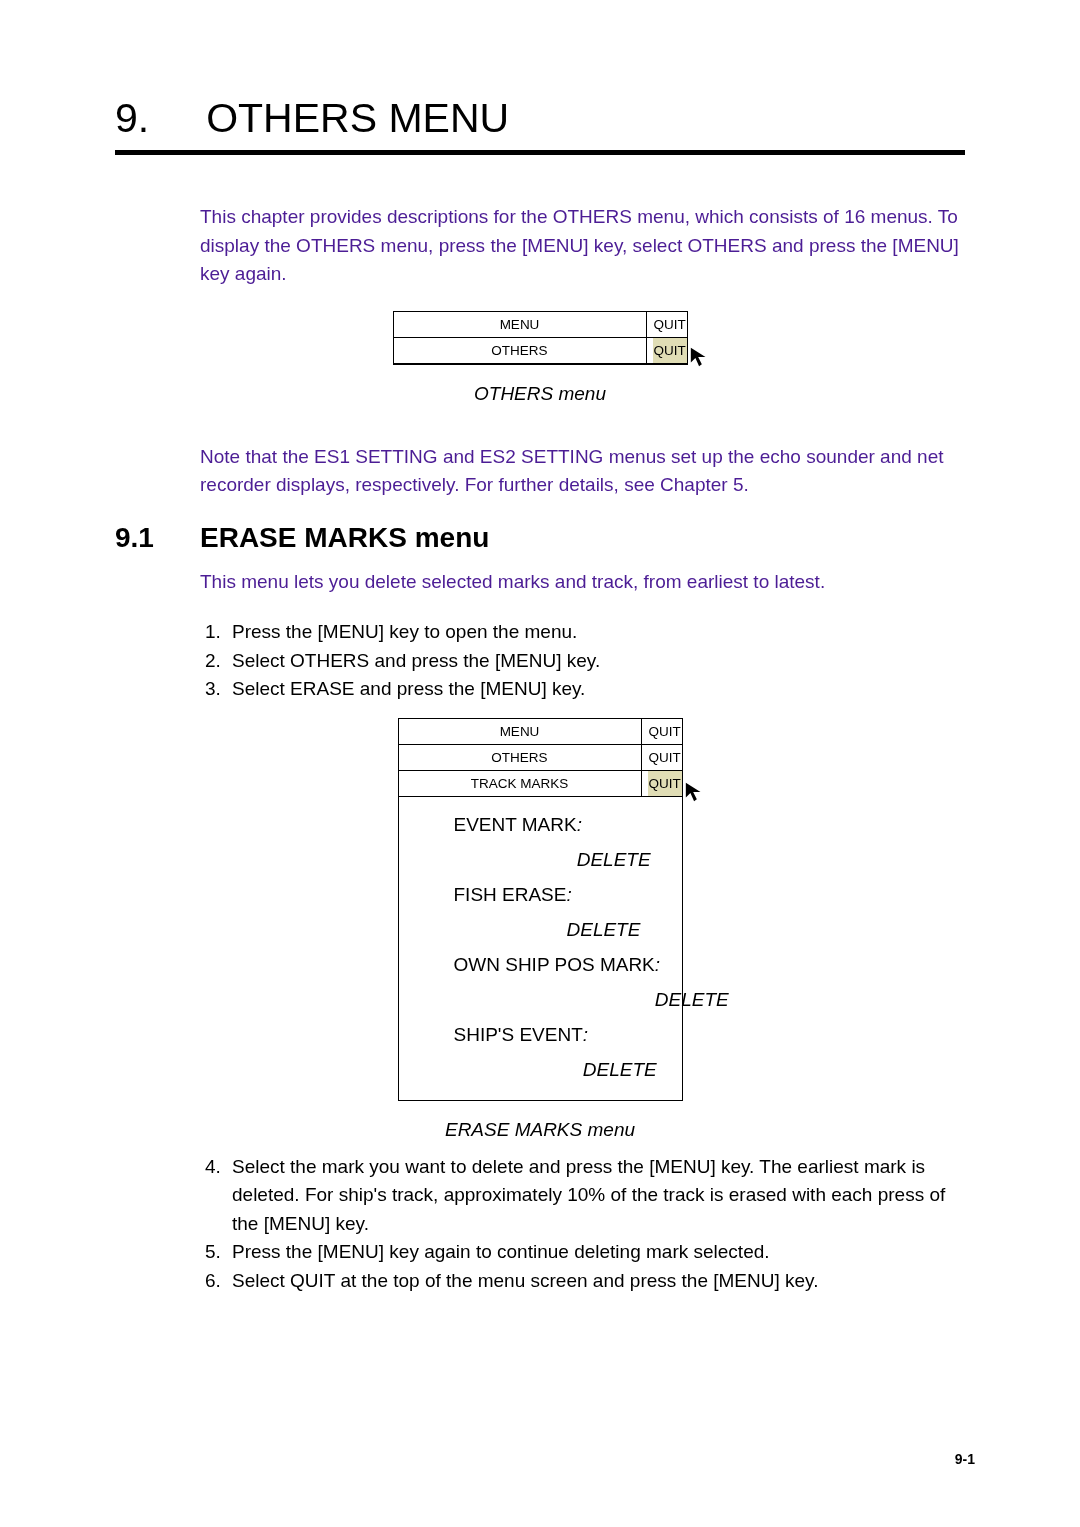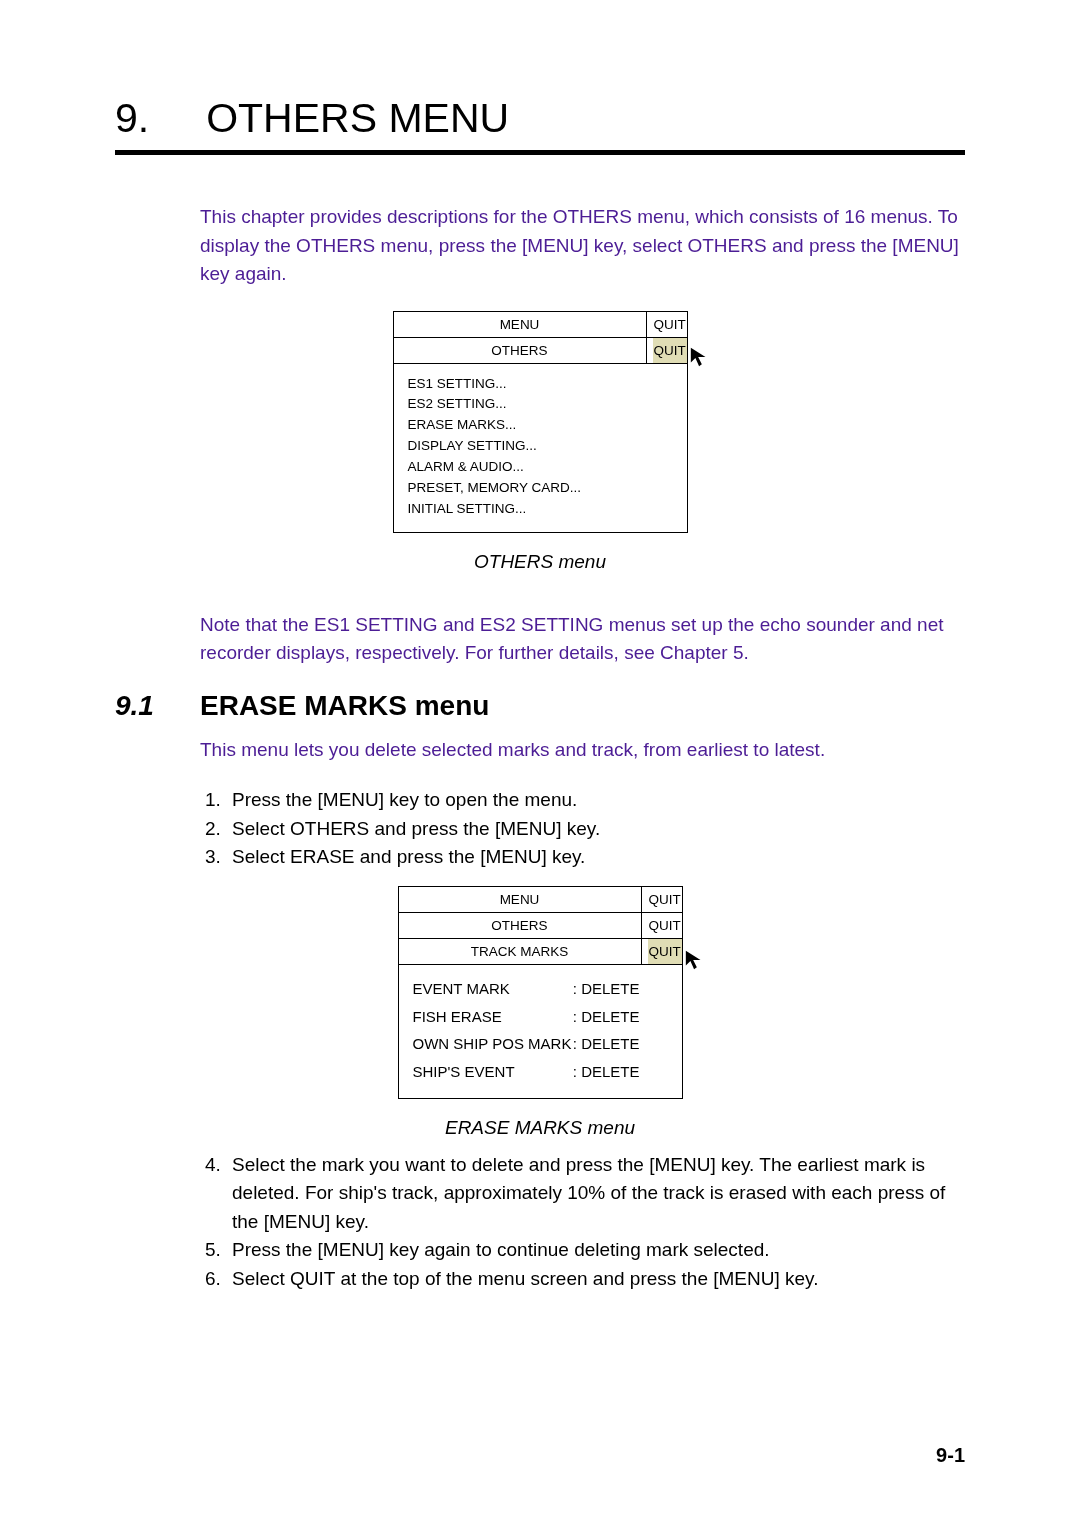--- a/index.html
+++ b/index.html
@@ -77,63 +77,64 @@
     .menu-items {
       padding: 10px 14px 12px 14px;
     }
     .menu-item {
       font-size: 13.5px;
       line-height: 1.55;
       font-family: Arial, sans-serif;
     }
     .menu-item-row {
       display: flex;
-      font-size: 15px;
+      font-size: 19px;
       line-height: 1.85;
       font-family: Arial, sans-serif;
+      margin-left: 41px;
     }
     .menu-item-label {
       flex: 0 0 auto;
     }
     .menu-item-value {
       margin-left: auto;
       padding-right: 28px;
+      font-style: italic;
     }
     .caption {
       text-align: center;
       font-style: italic;
       font-size: 19px;
       margin-bottom: 38px;
     }
     .section-heading {
       font-size: 28px;
       font-weight: bold;
       margin-bottom: 14px;
       display: flex;
     }
     .section-num {
       width: 85px;
       flex-shrink: 0;
-      font-style: italic;
     }
     .ordered-list {
       margin-left: 85px;
       font-size: 19px;
       line-height: 1.5;
       list-style-position: outside;
       padding-left: 26px;
     }
     .ordered-list li {
       padding-left: 6px;
     }
     .page-number {
       position: absolute;
       bottom: 60px;
-      right: 115px;
-      font-size: 20px;
+      right: 105px;
+      font-size: 14px;
       font-weight: bold;
     }
     .cursor-svg {
       position: absolute;
       right: -24px;
       width: 22px;
       height: 22px;
     }
     .cursor-svg.pos1 {
       top: 34px;
@@ -157,29 +158,20 @@
 <div class="menu-box-wrapper">
   <div class="menu-box">
     <div class="menu-header-row">
       <div class="menu-header-left">MENU</div>
       <div class="menu-header-right">QUIT</div>
     </div>
     <div class="menu-header-row">
       <div class="menu-header-left">OTHERS</div>
       <div class="menu-header-right highlighted">QUIT</div>
     </div>
-    <div class="menu-items">
-      <div class="menu-item">ES1 SETTING...</div>
-      <div class="menu-item">ES2 SETTING...</div>
-      <div class="menu-item">ERASE MARKS...</div>
-      <div class="menu-item">DISPLAY SETTING...</div>
-      <div class="menu-item">ALARM &amp; AUDIO...</div>
-      <div class="menu-item">PRESET, MEMORY CARD...</div>
-      <div class="menu-item">INITIAL SETTING...</div>
-    </div>
     <svg class="cursor-svg pos1" viewBox="0 0 24 24">
       <path d="M2 2 L2 18 L7 13 L11 22 L14 20 L10 12 L18 12 Z" fill="#000"></path>
     </svg>
   </div>
 </div>
 
 <p class="caption">OTHERS menu</p>
 
 <p class="body-text">Note that the ES1 SETTING and ES2 SETTING menus set up the echo sounder and net recorder displays, respectively. For further details, see Chapter 5.</p>
 

